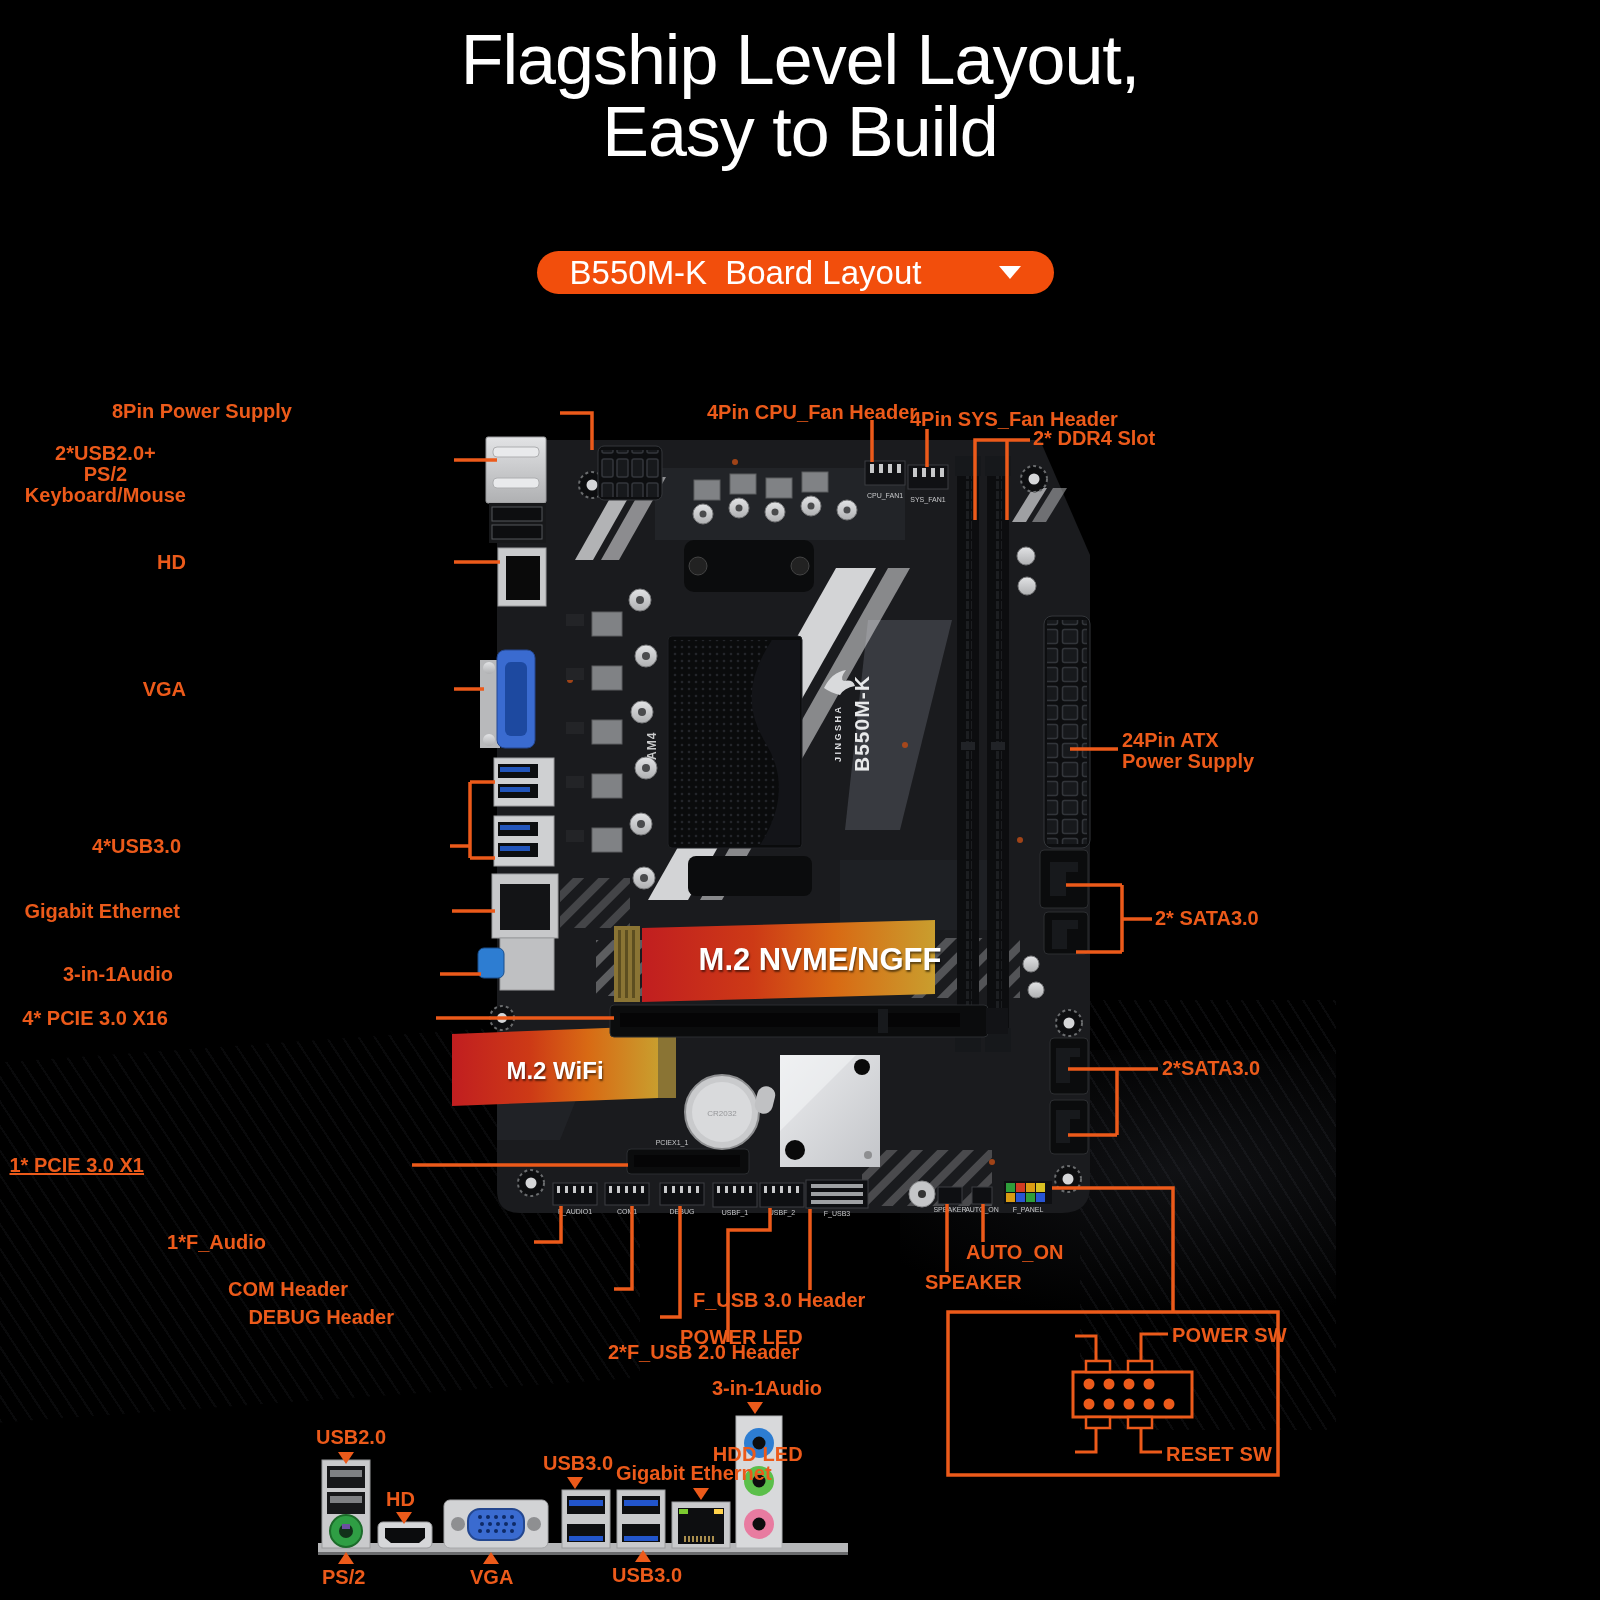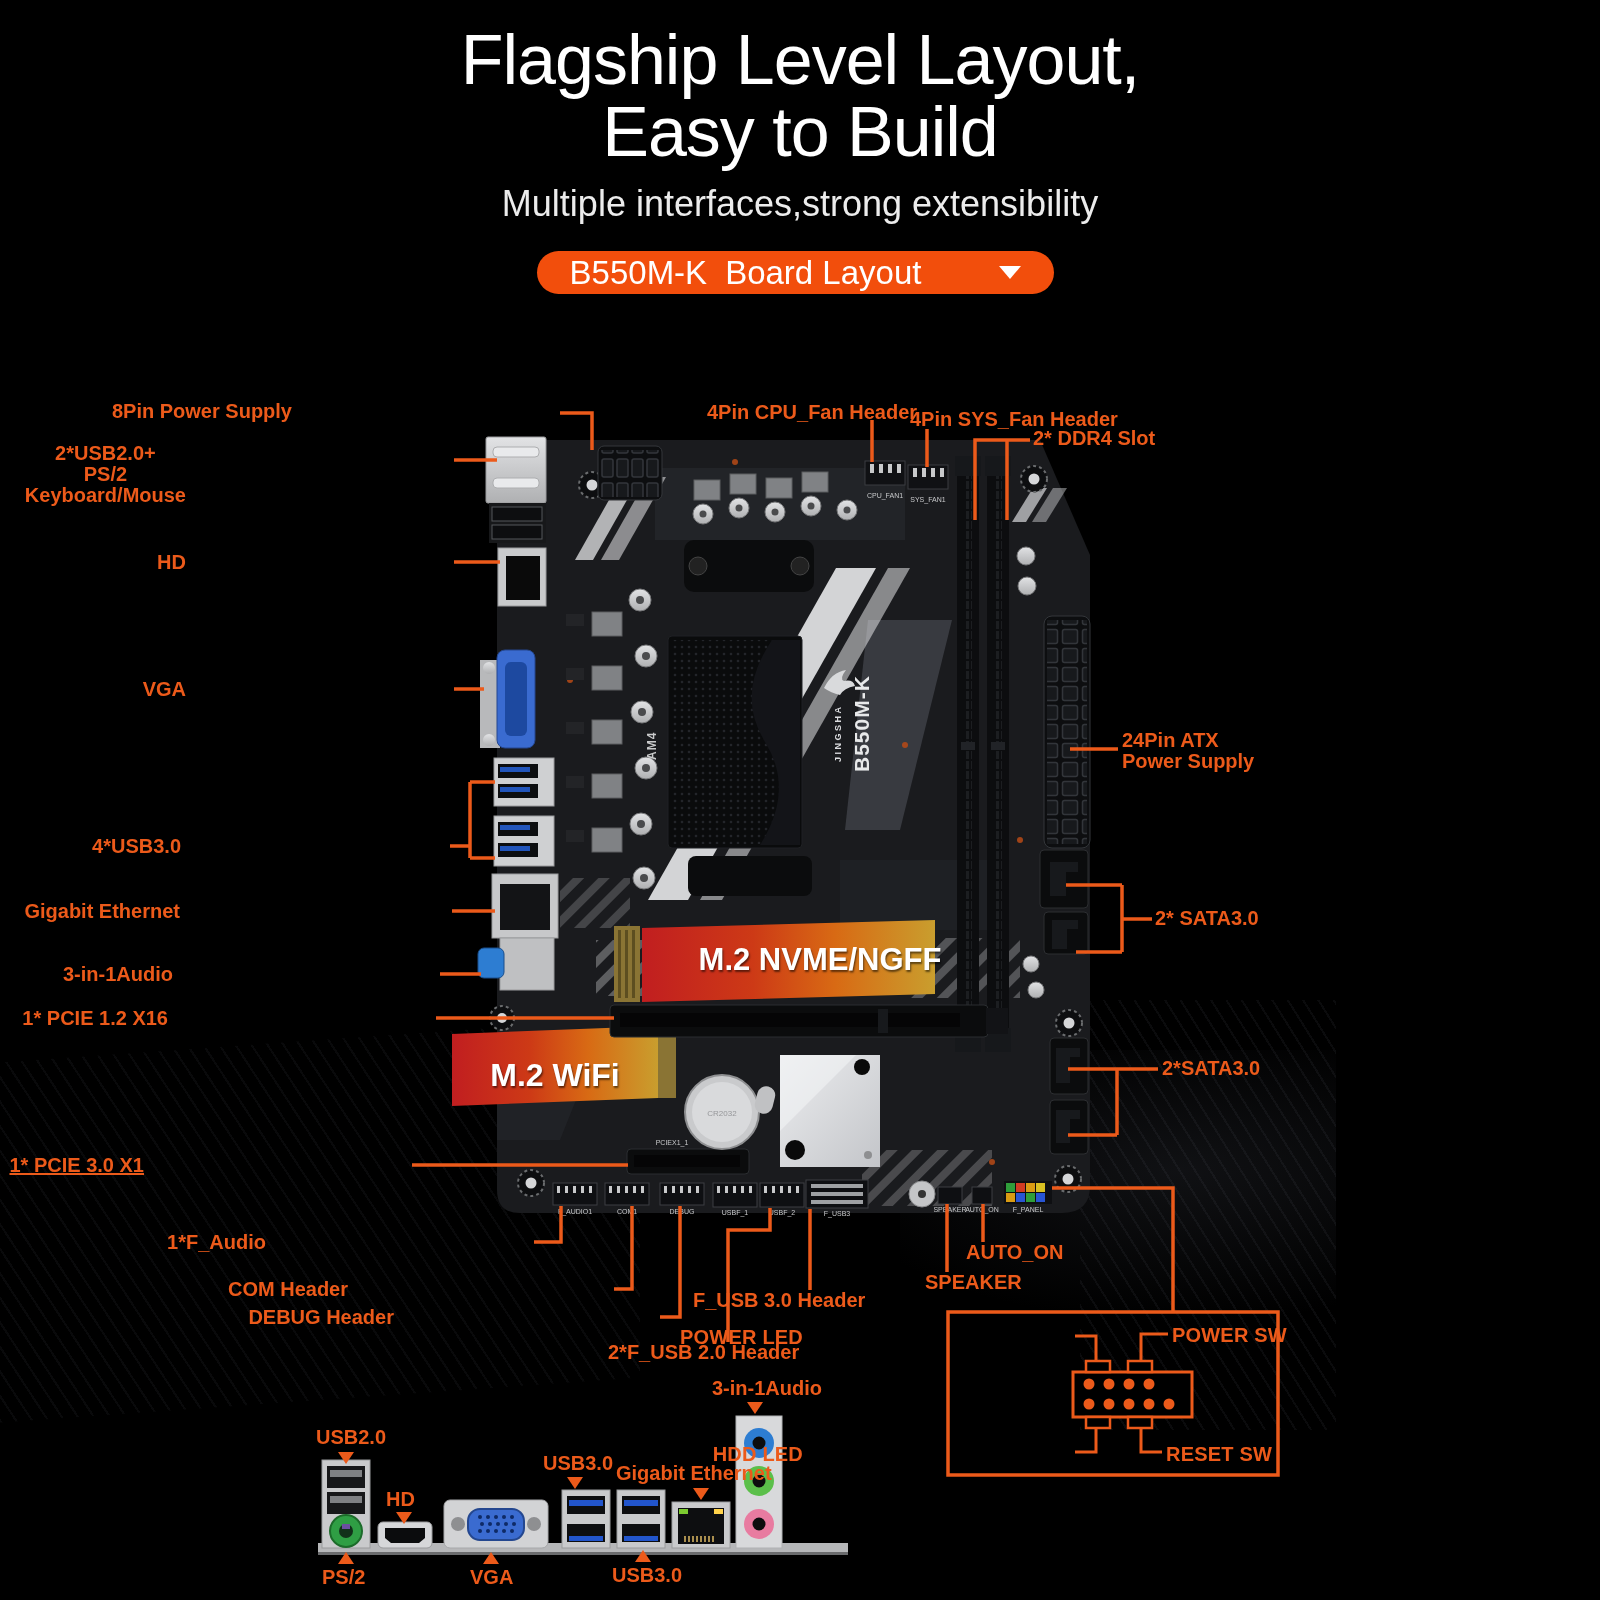--- a/index.html
+++ b/index.html
@@ -34,21 +34,20 @@
 <div class="stage">
 
   <div class="bg-streaks left"></div>
   <div class="bg-streaks right"></div>
   <div class="bg-glow"></div>
 
   <div class="title">
     <div>Flagship Level Layout,</div>
     <div>Easy to Build</div>
   </div>
-  <div class="subtitle">Multiple interfaces,strong extensibility</div>
   <button class="selector">
     <span>B550M-K</span>
     <span>Board Layout</span>
     <span class="chev"></span>
   </button>
 
   <svg width="1600" height="1600" viewBox="0 0 1600 1600">
     <defs>
       <linearGradient id="m2g" x1="0" y1="0" x2="1" y2="0">
         <stop offset="0" stop-color="#C11E20"></stop>
@@ -552,37 +551,37 @@
         <polygon points="693,1488 709,1488 701,1500"></polygon>
         <polygon points="747,1402 763,1402 755,1414"></polygon>
         <polygon points="338,1564 354,1564 346,1552"></polygon>
         <polygon points="483,1564 499,1564 491,1552"></polygon>
         <polygon points="635,1562 651,1562 643,1550"></polygon>
       </g>
     </g>
   </svg>
 
   <div class="m2txt" style="left:672px;top:942px;width:296px;font-size:31px;">M.2 NVME/NGFF</div>
-  <div class="m2txt" style="left:455px;top:1057px;width:200px;font-size:32px;">M.2 WiFi</div>
+  <div class="m2txt" style="left:455px;top:1057px;width:200px;font-size:24px;">M.2 WiFi</div>
 
   <div class="co r" style="right:1044px;top:401px;">8Pin Power Supply</div>
   <div class="co" style="left:707px;top:402px;">4Pin CPU_Fan Header</div>
   <div class="co" style="left:910px;top:409px;">4Pin SYS_Fan Header</div>
   <div class="co" style="left:1033px;top:428px;">2* DDR4 Slot</div>
   <div class="co r" style="right:1150px;top:443px;">
     <div>2*USB2.0+</div>
     <div>PS/2</div>
     <div>Keyboard/Mouse</div>
   </div>
   <div class="co r" style="right:1150px;top:552px;">HD</div>
   <div class="co r" style="right:1150px;top:679px;">VGA</div>
   <div class="co r" style="right:1155px;top:836px;">4*USB3.0</div>
   <div class="co r" style="right:1156px;top:901px;">Gigabit Ethernet</div>
   <div class="co r" style="right:1163px;top:964px;">3-in-1Audio</div>
-  <div class="co r" style="right:1168px;top:1008px;">1* PCIE 1.2 X16</div>
+  <div class="co r" style="right:1168px;top:1008px;">4* PCIE 3.0 X16</div>
   <div class="co r" style="right:1192px;top:1155px;text-decoration:underline;">1* PCIE 3.0 X1</div>
   <div class="co" style="left:1122px;top:730px;">
     <div>24Pin ATX</div>
     <div>Power Supply</div>
   </div>
   <div class="co" style="left:1155px;top:908px;">2* SATA3.0</div>
   <div class="co" style="left:1162px;top:1058px;">2*SATA3.0</div>
   <div class="co r" style="right:1070px;top:1232px;">1*F_Audio</div>
   <div class="co r" style="right:988px;top:1279px;">COM Header</div>
   <div class="co r" style="right:942px;top:1307px;">DEBUG Header</div>

